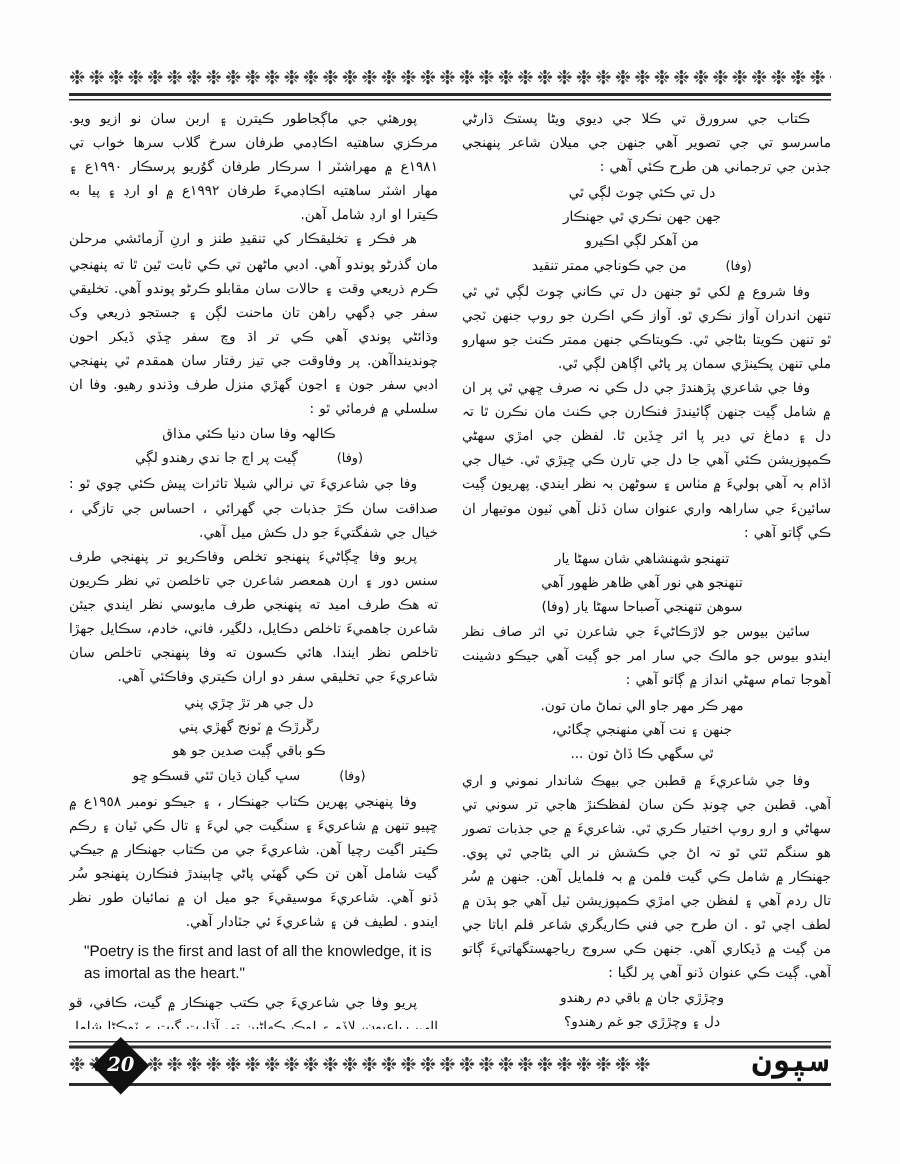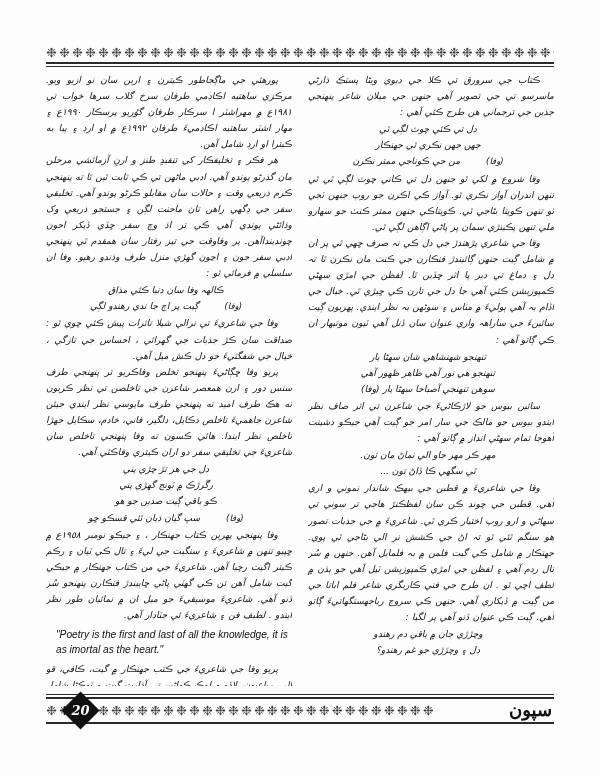--- a/index.html
+++ b/index.html
@@ -103,22 +103,22 @@
     right: 46px;
     top: 694px;
     height: 32px;
     display: flex;
     align-items: center;
     justify-content: flex-end;
     padding-right: 2px;
     background: transparent;
   }
   .masthead .logo-text {
-    font-family: Liberation Serif, serif;
-    font-size: 18px;
+    font-family: Liberation Mono, monospace;
+    font-size: 21px;
     font-weight: bold;
     color: #101010;
     direction: rtl;
     line-height: 30px;
     letter-spacing: -1px;
   }
 
   
   .columns {
     position: absolute;
@@ -129,21 +129,20 @@
     display: flex;
     flex-direction: row-reverse;
     gap: 16px;
     direction: rtl;
   }
   .col {
     width: 246px;
     height: 100%;
     overflow: hidden;
     direction: rtl;
-    font-style: italic;
   }
 
   .para, .verse, .verse-block, .quote-en {
     direction: rtl;
     text-align: justify;
     text-align-last: right;
   }
 
   .para {
     font-family: "DejaVu Sans", sans-serif;
@@ -224,35 +223,37 @@
         </div>
         <p class="para">وفا پنهنجي پهرين ڪتاب جهنڪار ، ۽ جيڪو نومبر ١٩٥٨ع ۾ ڇپيو تنهن ۾ شاعريءَ ۽ سنگيت جي ليءَ ۽ تال ڪي ٽيان ۽ رڪم ڪيتر اگيت رچيا آهن. شاعريءَ جي من ڪتاب جهنڪار ۾ جيڪي گيت شامل آهن تن ڪي گهٽي پاڻي ڇاٻيندڙ فنڪارن پنهنجو سُر ڏنو آهي. شاعريءَ موسيقيءَ جو ميل ان ۾ نمائيان طور نظر ايندو . لطيف فن ۽ شاعريءَ ئي جٽادار آهي.</p>
         <p class="quote-en">"Poetry is the first and last of all the knowledge, it is as imortal as the heart."</p>
         <p class="para">پريو وفا جي شاعريءَ جي ڪتب جهنڪار ۾ گيت، ڪافي، قو الي، رباعيون، لاڏو ۽ لوڪ ڪهاڻين تي آڌارت گيت ۽ ٽوڪڻا شامل آهن. ان جا موضوع ٿڻيءَ جي بندگي، ڪهنات، پڪئيڙا، رات، يادون ۽ عشق ماحبت، آس، نر اسائي، سنسرتا، وطن جي ياد وغيره آهن.</p>
       </div>
     <div class="col" id="col-left">
         <p class="para">ڪتاب جي سرورق تي ڪلا جي ديوي ويڻا پستڪ ڌارڻي ماسرسو تي جي تصوير آهي جنهن جي ميلان شاعر پنهنجي جذبن جي ترجماني هن طرح ڪئي آهي :</p>
         <div class="verse-block">
           <div class="verse">دل تي ڪئي چوٽ لڳي ٿي</div>
           <div class="verse">جهن جهن نڪري ٿي جهنڪار</div>
+          <div class="verse">من آهكر لڳي اڪيرو</div>
           <div class="verse with-attrib">
             <span style="font-size: 8.6px;">(وفا)</span>
-            <span>من جي ڪوناجي ممتر نڪرن</span>
+            <span>من جي ڪوناجي ممتر تنقيد</span>
           </div>
         </div>
         <p class="para">وفا شروع ۾ لکي ٿو جنهن دل تي ڪاني چوٽ لڳي ٿي ٿي تنهن اندران آواز نڪري ٿو. آواز ڪي اڪرن جو روپ جنهن ٽجي ٿو تنهن ڪويتا بڻاجي ٿي. ڪويتاڪي جنهن ممتر ڪنٺ جو سهارو ملي تنهن پڪينڙي سمان پر پاڻي اڳاهن لڳي ٿي.</p>
         <p class="para">وفا جي شاعري پڙهندڙ جي دل ڪي نہ صرف ڇهي ٿي پر ان ۾ شامل ڳيت جنهن ڳائيندڙ فنڪارن جي ڪنٺ مان نڪرن ٿا تہ دل ۽ دماغ تي دير پا اثر ڇڏين ٿا. لفظن جي امڙي سهڻي ڪمپوزيشن ڪئي آهي جا دل جي تارن ڪي ڇيڙي ٿي. خيال جي اڏام بہ آهي ٻوليءَ ۾ مٺاس ۽ سوڻهن بہ نظر ايندي. پهريون ڳيت سائينءَ جي ساراهہ واري عنوان سان ڏنل آهي ٽيون موتيهار ان ڪي ڳاتو آهي :</p>
         <div class="verse-block">
           <div class="verse">تنهنجو شهنشاهي شان سهڻا يار</div>
           <div class="verse">تنهنجو هي نور آهي ظاهر ظهور آهي</div>
           <div class="verse">سوهن تنهنجي آصباحا سهڻا يار (وفا)</div>
         </div>
         <p class="para">سائين بيوس جو لاڙڪاڻيءَ جي شاعرن تي اثر صاف نظر ايندو بيوس جو مالڪ جي سار امر جو ڳيت آهي جيڪو دشينت آهوجا تمام سهڻي انداز ۾ ڳاتو آهي :</p>
         <div class="verse-block">
           <div class="verse">مهر ڪر مهر جاو الي نماڻ مان تون.</div>
+          <div class="verse">جنهن ۽ نت آهي منهنجي چگائي،</div>
           <div class="verse">ٿي سگهي ڪا ڏاڻ تون ...</div>
         </div>
         <p class="para">وفا جي شاعريءَ ۾ قطبن جي بيهڪ شاندار نموني و اري آهي. قطبن جي چونڊ ڪن سان لفظڪنڙ هاجي تر سوني تي سهاڻي و ارو روپ اختيار ڪري ٿي. شاعريءَ ۾ جي جذبات تصور هو سنگم ٿئي ٿو تہ اڻ جي ڪشش نر الي بڻاجي ٿي پوي. جهنڪار ۾ شامل ڪي گيت فلمن ۾ بہ فلمايل آهن. جنهن ۾ سُر تال ردم آهي ۽ لفظن جي امڙي ڪمپوزيشن ٽيل آهي جو ٻڌن ۾ لطف اچي ٿو . ان طرح جي فني ڪاريگري شاعر فلم اباتا جي من ڳيت ۾ ڏيکاري آهي. جنهن ڪي سروج رياجهستگهاتيءَ ڳاتو آهي. ڳيت ڪي عنوان ڏنو آهي پر لگيا :</p>
         <div class="verse-block">
           <div class="verse">وچڙڙي جان ۾ باقي دم رهندو</div>
           <div class="verse">دل ۽ وچڙڙي جو غم رهندو؟</div>
         </div>
       </div>
   </div>
 

